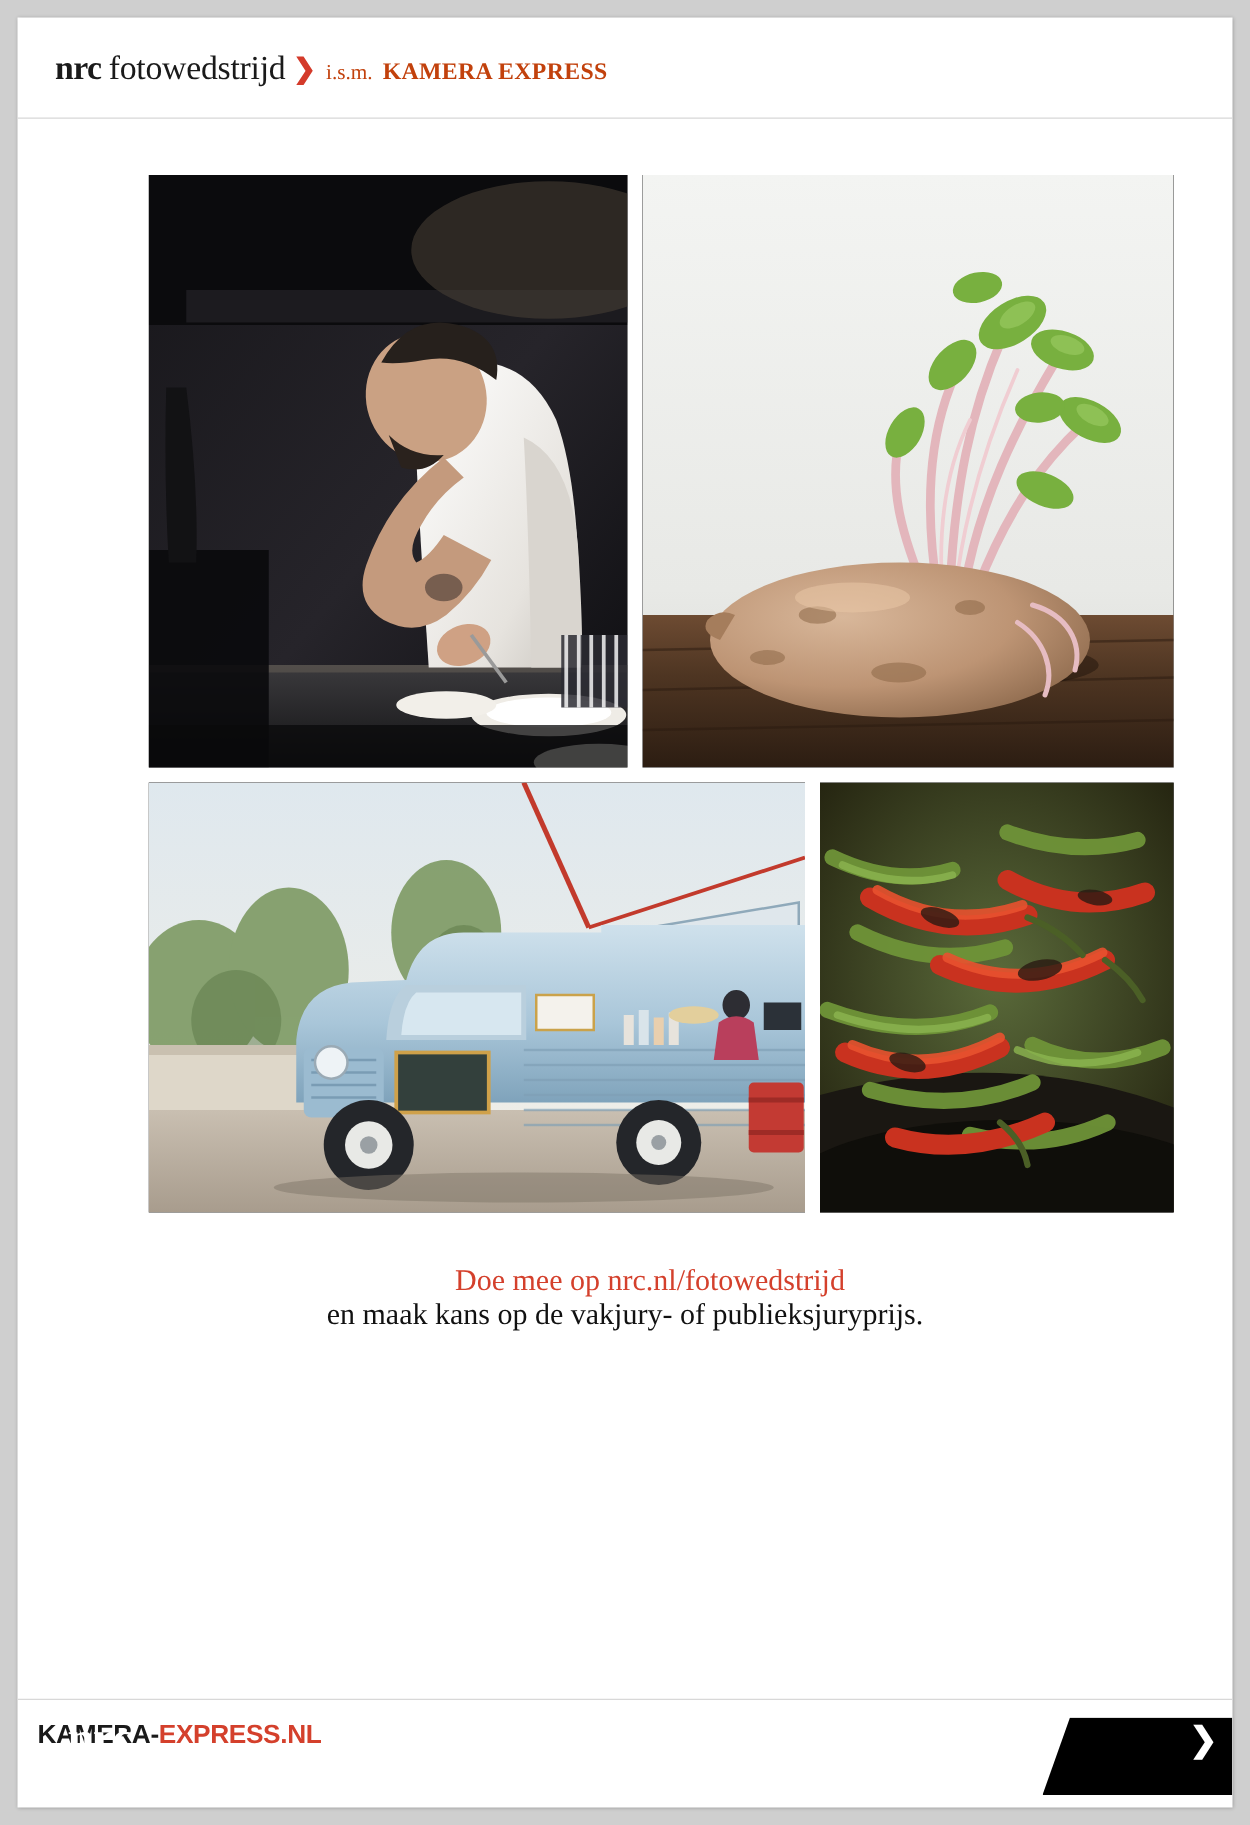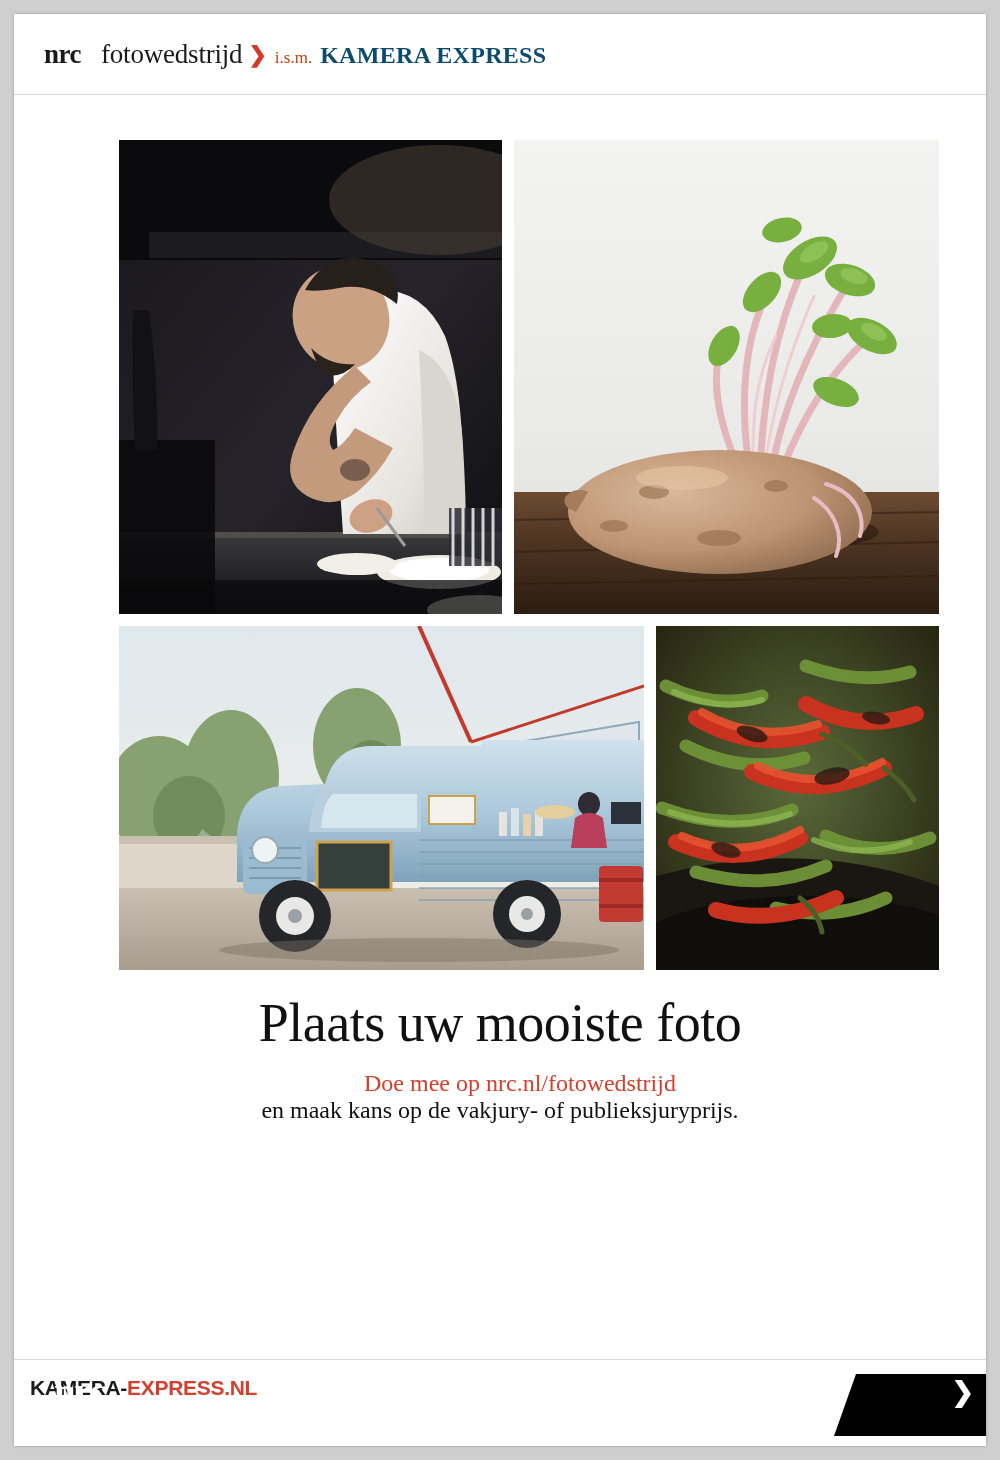--- a/index.html
+++ b/index.html
@@ -45,43 +45,43 @@
     font-family: "Liberation Serif", serif;
     font-weight: bold;
     font-size: 27px;
     letter-spacing: -0.5px;
     color: #1a1a1a;
   }
   .foto-word {
     font-family: "Liberation Serif", serif;
     font-size: 27px;
     color: #1a1a1a;
-    margin-left: 20px;
+    margin-left: 6px;
     letter-spacing: -0.2px;
   }
   .arrow-red {
     color: #d43a2a;
     font-size: 22px;
     font-weight: bold;
     margin-left: 6px;
     position: relative;
     top: -1px;
   }
   .ism {
     font-family: "Liberation Serif", serif;
     font-size: 17px;
     color: #c2410c;
     margin-left: 8px;
   }
   .kamera-express {
     font-family: "Liberation Serif", serif;
     font-weight: bold;
-    font-size: 24px;
+    font-size: 19px;
     letter-spacing: 0.3px;
-    color: #0c4a6e;
+    color: #c2410c;
     margin-left: 8px;
   }
 
   
   .grid {
     position: absolute;
     left: 105px;
     top: 126px;
     width: 820px;
     height: 830px;
@@ -496,21 +496,20 @@
         <g stroke="#4b5f26" stroke-width="5" fill="none" stroke-linecap="round">
           <path d="M166 108 q26 10 44 30"></path>
           <path d="M228 142 q20 14 30 32"></path>
           <path d="M144 272 q18 14 22 34"></path>
         </g>
       </svg>
     </div>
   </div>
 
   <div class="headline">
-    <div class="line">Plaats uw mooiste foto</div>
     <div class="sub-red">Doe mee op nrc.nl/fotowedstrijd</div>
     <div class="sub-black">en maak kans op de vakjury- of publieksjuryprijs.</div>
   </div>
 
   <div class="footer">
     <div class="ke-url">
       <span class="dark">KAMERA-</span><span class="red">EXPRESS.NL</span>
     </div>
     <div class="nrc-logo"></div>
     <div class="nrc-logo-text">nrc</div>

